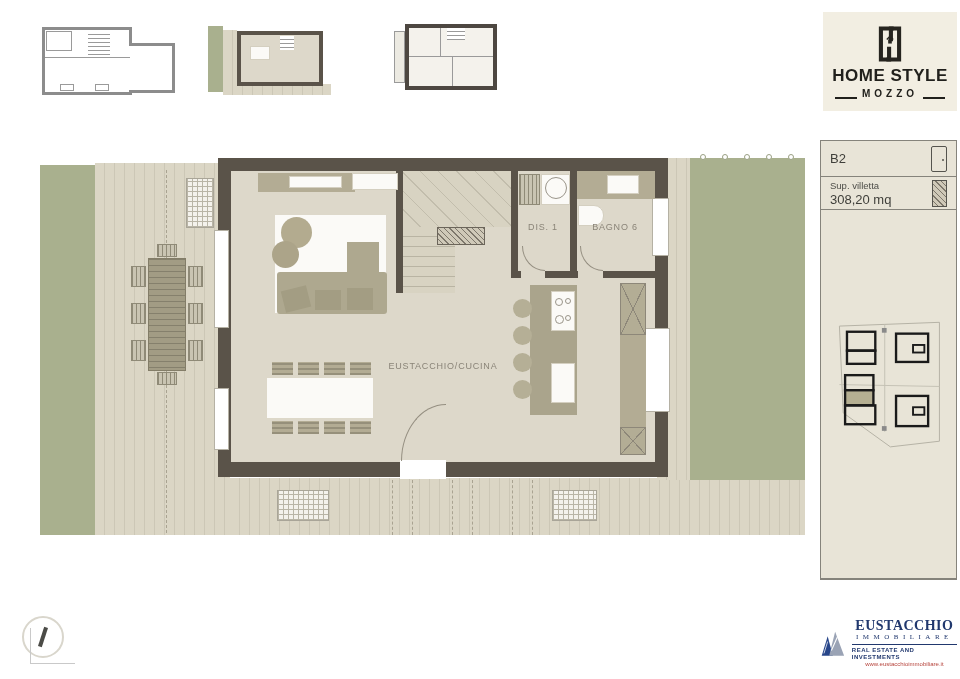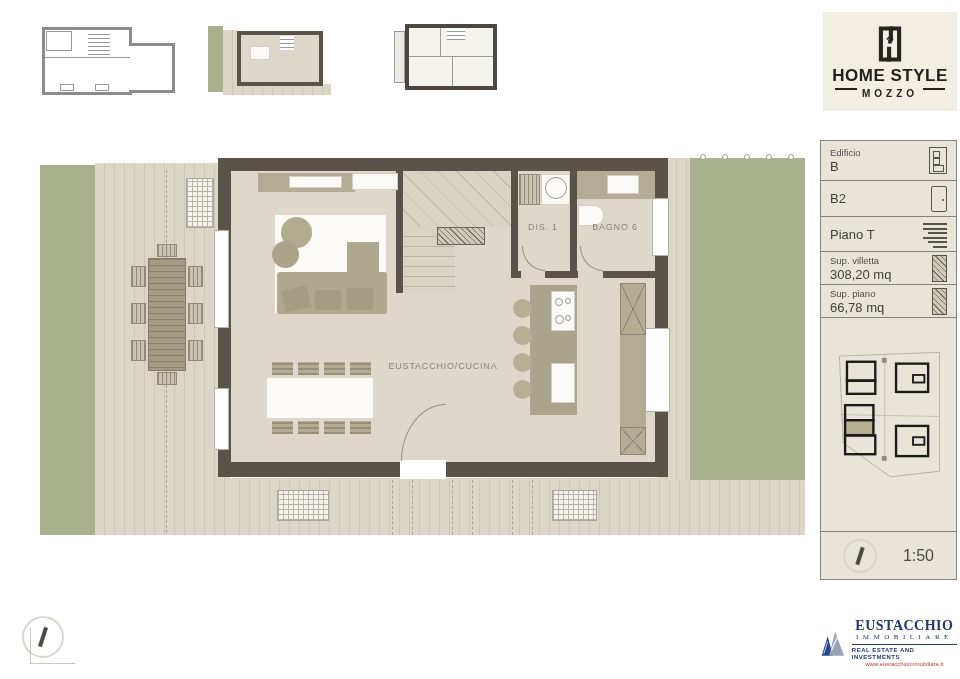--- a/index.html
+++ b/index.html
@@ -38,21 +38,21 @@
   .dot{width:4px;height:4px;border:1px solid #9aa083;border-radius:50%;background:#fff;}
   
   .t-line{background:#9a9a9a;}
   .t-outline{border:3px solid #8c8c8c;background:#fff;box-sizing:border-box;}
   .t-thin{border:1px solid #9a9a9a;background:#fff;box-sizing:border-box;}
   .t-hatch{background:repeating-linear-gradient(180deg,#fff 0 3px,#9a9a9a 3px 4px);}
   
   #brand-box{left:823px;top:12px;width:134px;height:99px;background:#f2eee2;
              display:flex;flex-direction:column;align-items:center;justify-content:center;gap:2px;}
   #brand-name{font-size:17px;font-weight:bold;color:#21201c;letter-spacing:0.5px;}
-  #brand-sub-row{display:flex;align-items:flex-start;gap:5px;}
+  #brand-sub-row{display:flex;align-items:flex-end;gap:5px;}
   .brand-dash{width:22px;height:2px;background:#21201c;}
   #brand-sub{font-size:10px;color:#21201c;letter-spacing:4px;font-weight:bold;}
   
   #info-panel{left:820px;top:140px;width:137px;height:440px;background:#e8e4d7;
               border:1px solid #85837b;box-sizing:border-box;display:flex;flex-direction:column;}
   .row{border-bottom:1px solid #85837b;display:flex;align-items:center;
        padding:0 9px;justify-content:space-between;box-sizing:border-box;}
   .cell-label{font-size:9.5px;color:#4d4d48;line-height:12px;}
   .cell-value{font-size:13px;color:#3f3f3a;line-height:15px;}
   .icon-rect{border:1.5px solid #55544e;box-sizing:border-box;position:relative;}
@@ -226,59 +226,30 @@
   <div class="abs round" style="left:513px;top:353px;width:19px;height:19px;background:#b5af96;"></div>
   <div class="abs round" style="left:513px;top:380px;width:19px;height:19px;background:#b5af96;"></div>
 
   <div class="abs xbox" style="left:620px;top:283px;width:26px;height:52px;"></div>
   <div class="abs olive2" style="left:620px;top:335px;width:26px;height:92px;"></div>
   <div class="abs xbox" style="left:620px;top:427px;width:26px;height:28px;"></div>
 
   <div class="abs arc" style="left:401px;top:404px;width:45px;height:57px;border-left-width:1px;border-top-width:1px;border-top-left-radius:100%;"></div>
 
   <div class="abs" id="info-panel">
-    <div class="row" style="height:40px;">
-      <div>
-        <div class="cell-label">Edificio</div>
-        <div class="cell-value">B</div>
-      </div>
-      <div class="icon-rect" style="width:18px;height:27px;">
-        <div style="position:absolute;left:3px;top:3px;width:5px;height:5px;border:1px solid #55544e;"></div>
-        <div style="position:absolute;left:3px;top:10px;width:5px;height:5px;border:1px solid #55544e;"></div>
-        <div style="position:absolute;left:3px;top:17px;width:9px;height:5px;border:1px solid #55544e;"></div>
-      </div>
-    </div>
     <div class="row" style="height:36px;">
       <div class="cell-value">B2</div>
       <div class="icon-rect" style="width:16px;height:26px;border-radius:2px;">
         <div style="position:absolute;right:2px;top:12px;width:2px;height:2px;background:#55544e;border-radius:50%;"></div>
       </div>
     </div>
-    <div class="row" style="height:35px;">
-      <div class="cell-value">Piano T</div>
-      <div class="lines-icon" style="width:24px;">
-        <div style="width:24px;"></div>
-          <div style="width:24px;"></div>
-          <div style="width:19px;"></div>
-        <div style="width:24px;"></div>
-          <div style="width:19px;"></div>
-          <div style="width:14px;"></div>
-      </div>
-    </div>
     <div class="row" style="height:33px;">
       <div>
         <div class="cell-label">Sup. villetta</div>
         <div class="cell-value">308,20 mq</div>
-      </div>
-      <div class="hatch" style="width:15px;height:27px;border-color:#55544e;"></div>
-    </div>
-    <div class="row" style="height:33px;">
-      <div>
-        <div class="cell-label">Sup. piano</div>
-        <div class="cell-value">66,78 mq</div>
       </div>
       <div class="hatch" style="width:15px;height:27px;border-color:#55544e;"></div>
     </div>
     <div class="row" id="site-cell">
       <svg width="124" height="165" viewBox="0 0 124 165">
         <path d="M10 10 L116 6 L116 132 L64 138 L14 102 Z" fill="none" stroke="#b3afa3" stroke-width="1"></path>
         <line x1="58" y1="8" x2="58" y2="122" stroke="#c4c0b4" stroke-width="1"></line>
         <line x1="10" y1="72" x2="116" y2="74" stroke="#c4c0b4" stroke-width="1"></line>
         <rect x="18" y="16" width="30" height="20" fill="none" stroke="#1a1a1a" stroke-width="2.5"></rect>
         <rect x="18" y="36" width="30" height="14" fill="none" stroke="#1a1a1a" stroke-width="2.5"></rect>
@@ -286,26 +257,20 @@
         <rect x="88" y="30" width="12" height="8" fill="none" stroke="#1a1a1a" stroke-width="2"></rect>
         <rect x="16" y="62" width="30" height="16" fill="none" stroke="#1a1a1a" stroke-width="2.5"></rect>
         <rect x="16" y="78" width="30" height="16" fill="#b5af92" stroke="#1a1a1a" stroke-width="2.5"></rect>
         <rect x="16" y="94" width="32" height="20" fill="none" stroke="#1a1a1a" stroke-width="2.5"></rect>
         <rect x="70" y="84" width="34" height="32" fill="none" stroke="#1a1a1a" stroke-width="2.5"></rect>
         <rect x="88" y="96" width="12" height="8" fill="none" stroke="#1a1a1a" stroke-width="2"></rect>
         <rect x="55" y="12" width="5" height="5" fill="#8a8a8a"></rect>
         <rect x="55" y="116" width="5" height="5" fill="#8a8a8a"></rect>
       </svg>
     </div>
-    <div class="row" id="scale-cell">
-      <div class="compass" style="width:30px;height:30px;">
-        <div class="needle" style="height:18px;"></div>
-      </div>
-      <div id="scale-text">1:50</div>
-    </div>
   </div>
 
   <div class="abs compass" style="left:22px;top:616px;width:38px;height:38px;">
     <div class="needle"></div>
   </div>
   <div class="abs" style="left:30px;top:628px;width:1px;height:36px;background:#c9c9c9;"></div>
   <div class="abs" style="left:30px;top:663px;width:45px;height:1px;background:#c9c9c9;"></div>
 
   <div class="abs" id="agency">
     <svg width="32" height="34" viewBox="0 0 40 40">

